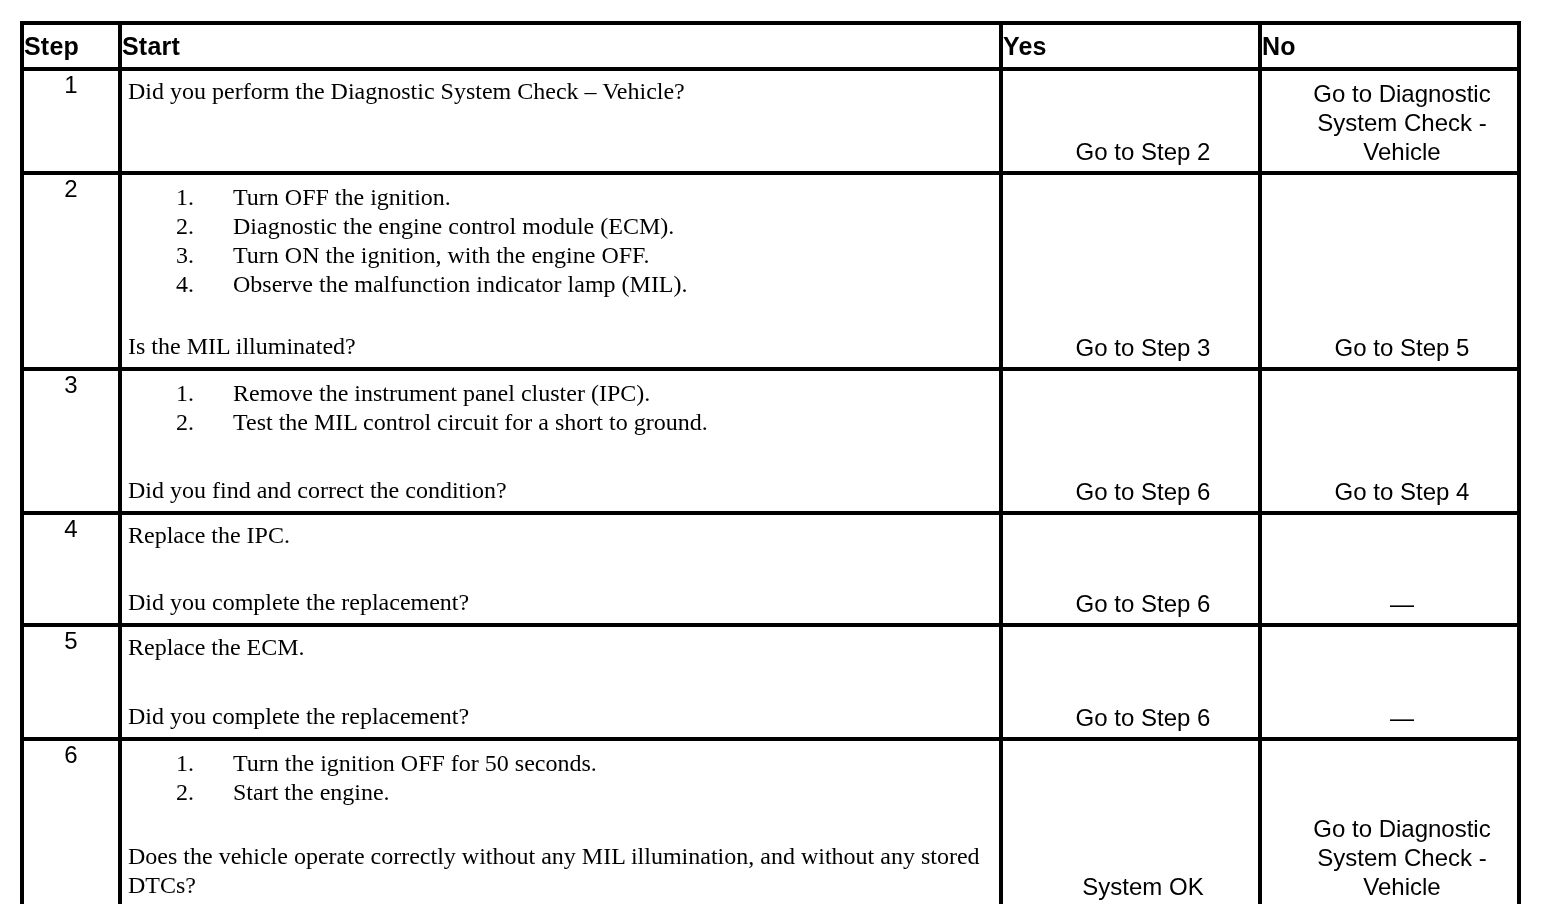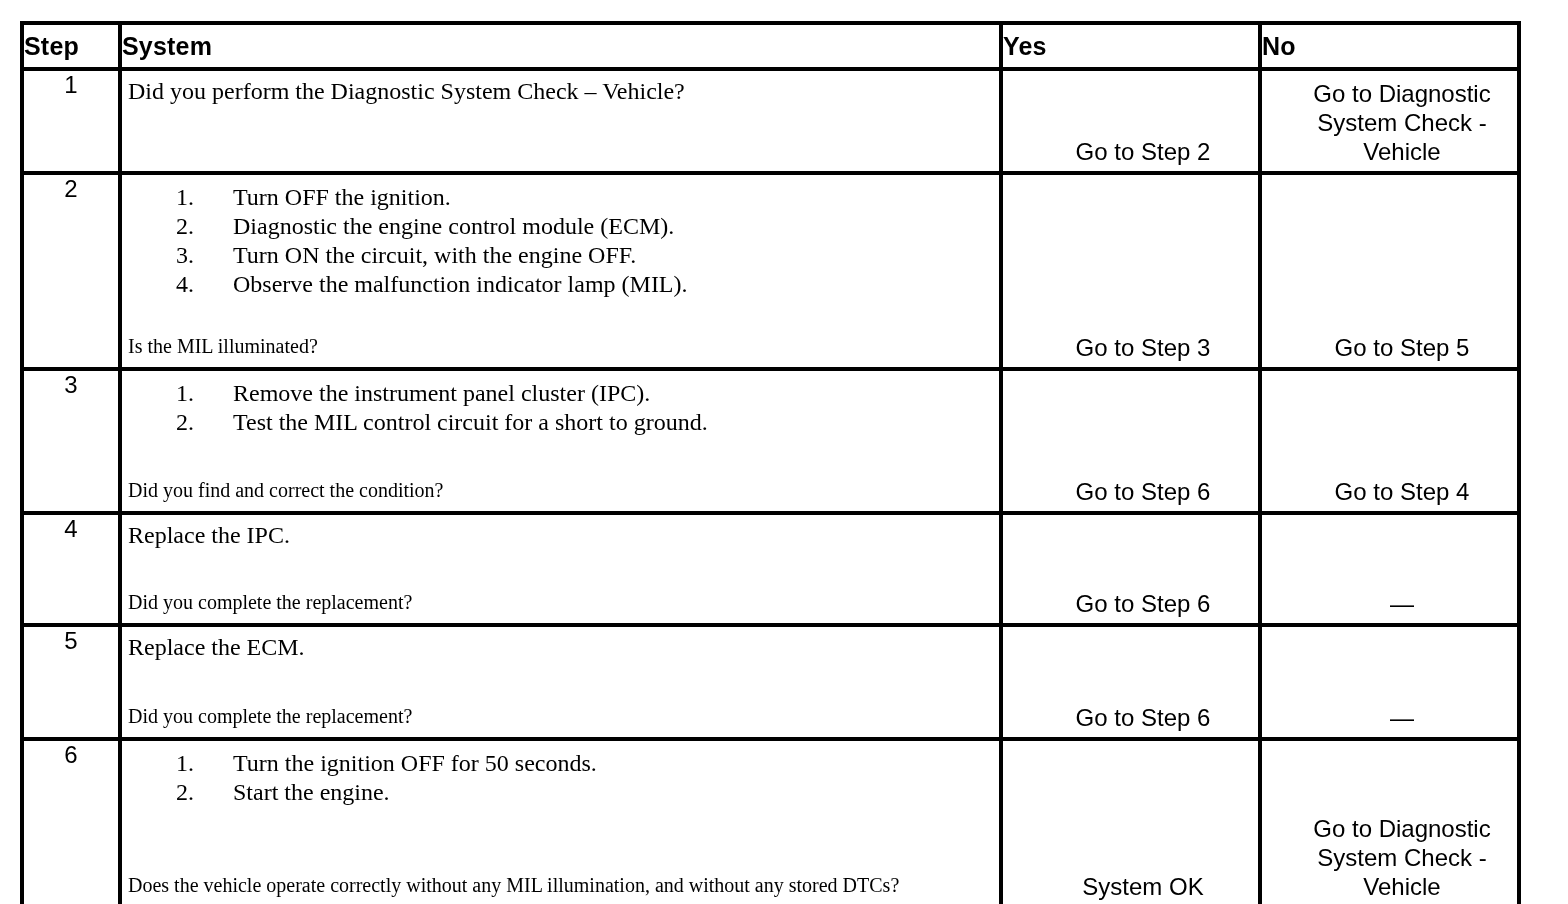--- a/index.html
+++ b/index.html
@@ -103,21 +103,21 @@
     width: 36px;
     text-align: left;
   }
 
   
   .act-q {
     position: absolute;
     left: 6px;
     right: 8px;
     bottom: 6px;
-    font-size: 20px;
+    font-size: 24px;
     line-height: 29px;
   }
 
   
   .ans-cell {
     position: relative;
   }
   .ans-inner {
     position: absolute;
     left: 0;
@@ -160,21 +160,21 @@
   <table class="diag-table">
     <colgroup>
       <col class="c-step">
         <col class="c-act">
         <col class="c-yes">
         <col class="c-no">
     </colgroup>
     <thead>
       <tr>
         <th class="hdr-cell">Step</th>
-        <th class="hdr-cell">System</th>
+        <th class="hdr-cell">Start</th>
         <th class="hdr-cell">Yes</th>
         <th class="hdr-cell">No</th>
       </tr>
     </thead>
     <tbody>
         <tr class="r1">
           <td class="step-cell">1</td>
           <td class="act-cell">
             <div class="act-inner">
               <div class="act-lead">Did you perform the Diagnostic System Check – Vehicle?</div>
@@ -193,21 +193,21 @@
             </div>
           </td>
         </tr>
         <tr class="r2">
           <td class="step-cell">2</td>
           <td class="act-cell">
             <div class="act-inner">
               <ol class="act-list">
                 <li><span class="li-num">1.</span><span class="li-text">Turn OFF the ignition.</span></li>
                 <li><span class="li-num">2.</span><span class="li-text">Diagnostic the engine control module (ECM).</span></li>
-                <li><span class="li-num">3.</span><span class="li-text">Turn ON the circuit, with the engine OFF.</span></li>
+                <li><span class="li-num">3.</span><span class="li-text">Turn ON the ignition, with the engine OFF.</span></li>
                 <li><span class="li-num">4.</span><span class="li-text">Observe the malfunction indicator lamp (MIL).</span></li>
               </ol>
               <div class="act-q">Is the MIL illuminated?</div>
             </div>
           </td>
           <td class="ans-cell">
             <div class="ans-inner">
               <span class="ans-line">Go to Step 3</span>
             </div>
           </td>

